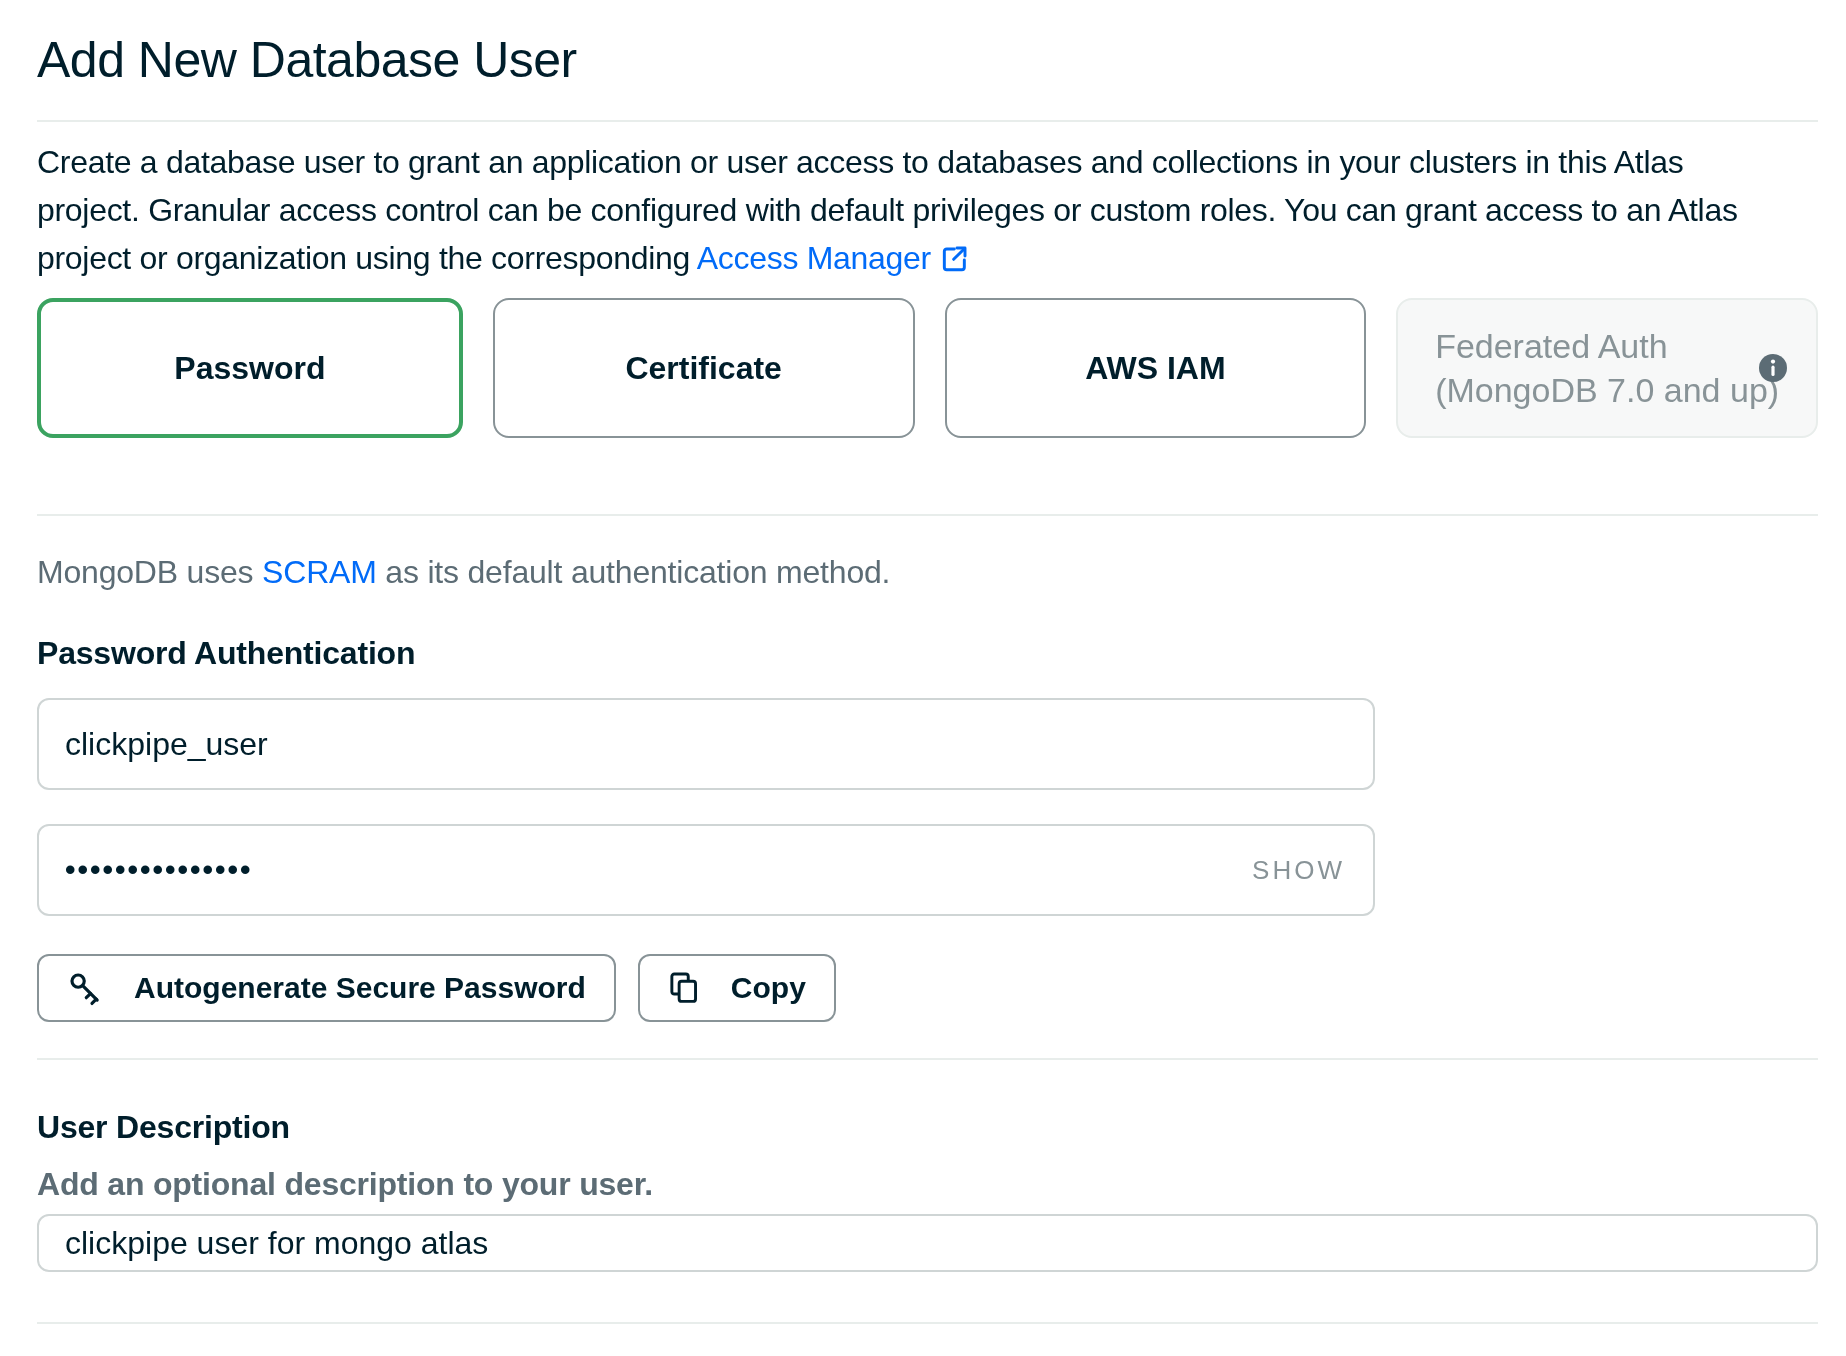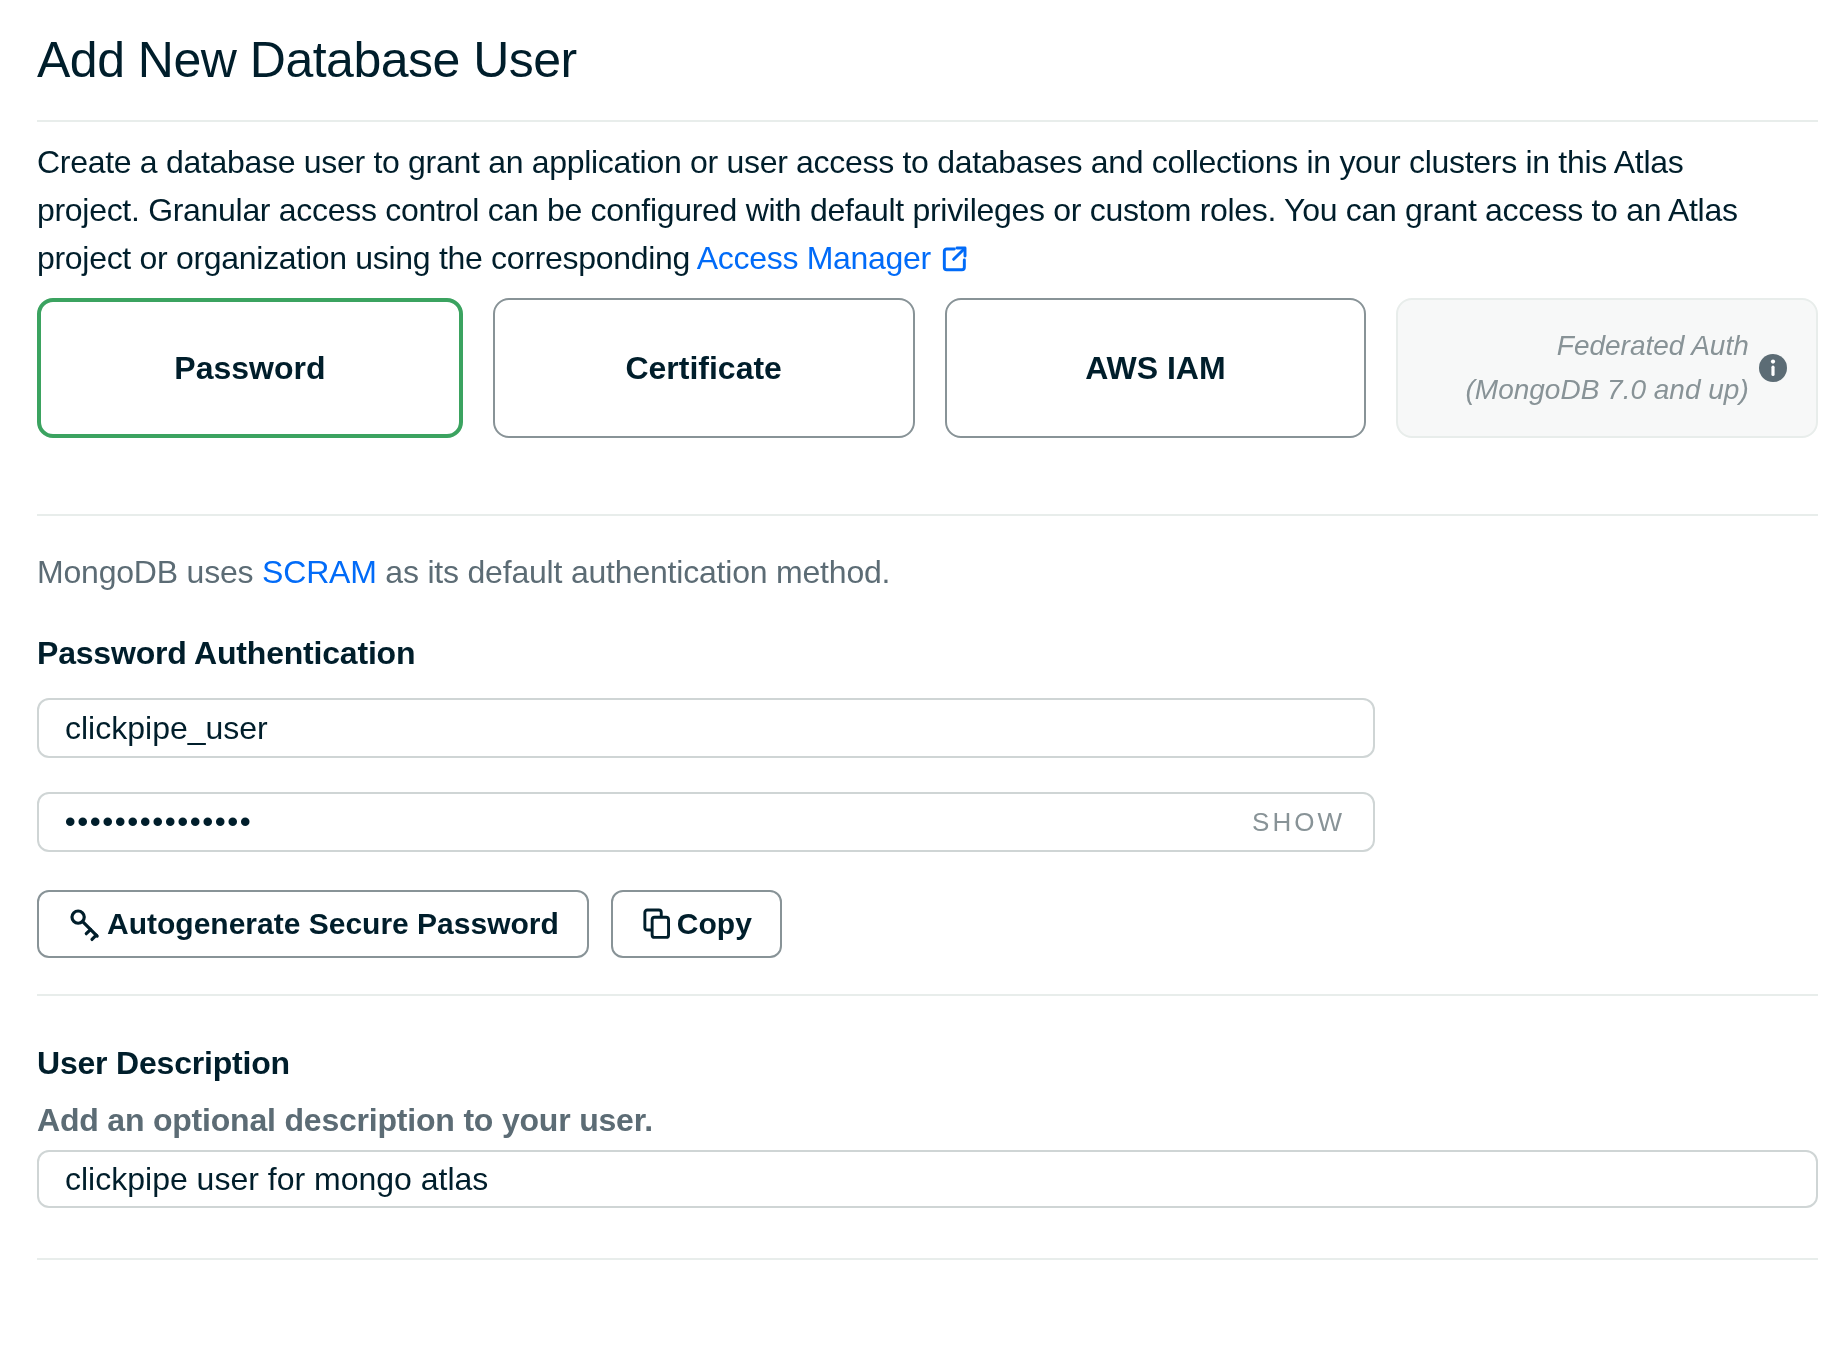--- a/index.html
+++ b/index.html
@@ -34,44 +34,44 @@
     flex:1;height:140px;box-sizing:border-box;background:#fff;
     border:2px solid #889397;border-radius:16px;
     display:flex;align-items:center;justify-content:center;
     font-size:32px;font-weight:700;cursor:pointer;position:relative;
   }
   .card.selected{border:4px solid #3BA360;}
   .card.disabled{
     background:#F7F8F8;border:2px solid #E8EDEB;color:#889397;
     font-weight:400;cursor:default;
   }
-  .card-sub{display:block;text-align:right;line-height:44px;font-size:28px;font-style:italic;}
+  .card-sub{display:block;text-align:left;line-height:44px;font-size:34px;}
   .info-badge{position:absolute;right:28px;top:50%;transform:translateY(-50%);line-height:0;cursor:pointer;}
 
   .scram-note{margin-top:36px;font-size:32px;line-height:40px;color:#5C6C75;letter-spacing:-0.2px;}
   .pw-heading{margin-top:42px;}
   .desc-heading{margin-top:48px;}
 
   .text-input{
-    display:block;box-sizing:border-box;height:60px;width:1338px;
+    display:block;box-sizing:border-box;height:92px;width:1338px;
     border:2px solid #CFD5D5;border-radius:12px;background:#fff;
     font-family:inherit;font-size:32px;color:#001E2B;padding:0 26px;outline:none;
   }
   .username-input{margin-top:26px;}
   .pw-row{position:relative;width:1338px;margin-top:34px;}
   .password-input{width:100%;font-weight:700;letter-spacing:2px;font-size:30px;}
   .show-btn{
     position:absolute;right:30px;top:50%;transform:translateY(-50%);
     font-size:26px;letter-spacing:3px;color:#889397;background:none;border:none;
     font-family:inherit;cursor:pointer;padding:0;
   }
 
   .btn-row{margin-top:38px;display:flex;gap:22px;align-items:center;}
   .btn{
-    display:inline-flex;align-items:center;gap:4px;height:68px;padding:0 28px;
+    display:inline-flex;align-items:center;gap:31px;height:68px;padding:0 28px;
     background:#fff;border:2px solid #889397;border-radius:12px;
     font-family:inherit;font-size:30px;font-weight:700;color:#001E2B;cursor:pointer;
   }
   .btn .icn{line-height:0;}
 
   .helper-text{margin-top:18px;font-size:32px;line-height:40px;color:#5C6C75;letter-spacing:-0.2px;font-weight:bold;}
   .desc-input{margin-top:10px;width:100%;height:58px;}
 </style>
 </head>
 <body>

